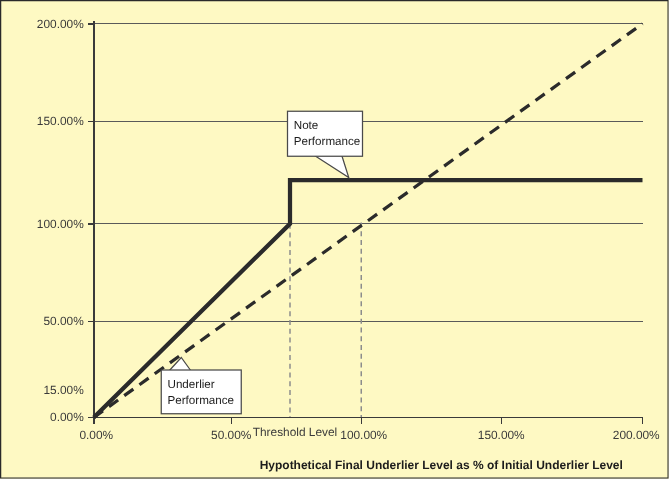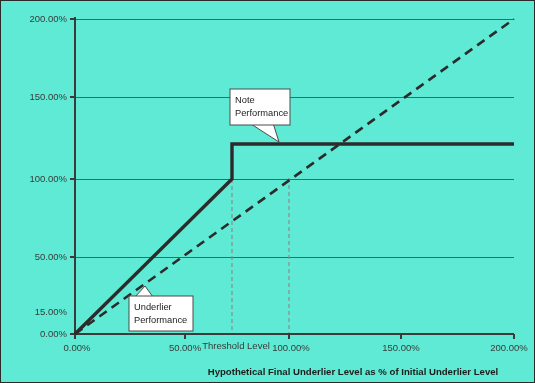--- a/index.html
+++ b/index.html
@@ -7,21 +7,21 @@
     padding: 0;
     background: #ffffff;
   }
   body {
     font-family: "Liberation Sans", sans-serif;
   }
   #figure {
     position: relative;
     width: 535px;
     height: 383px;
-    background: #5eead4;
+    background: #fef9c3;
     box-sizing: border-box;
     border: 1px solid #2a2a2a;
     overflow: hidden;
   }
   #chart-svg {
     position: absolute;
     left: 0;
     top: 0;
     width: 535px;
     height: 383px;

